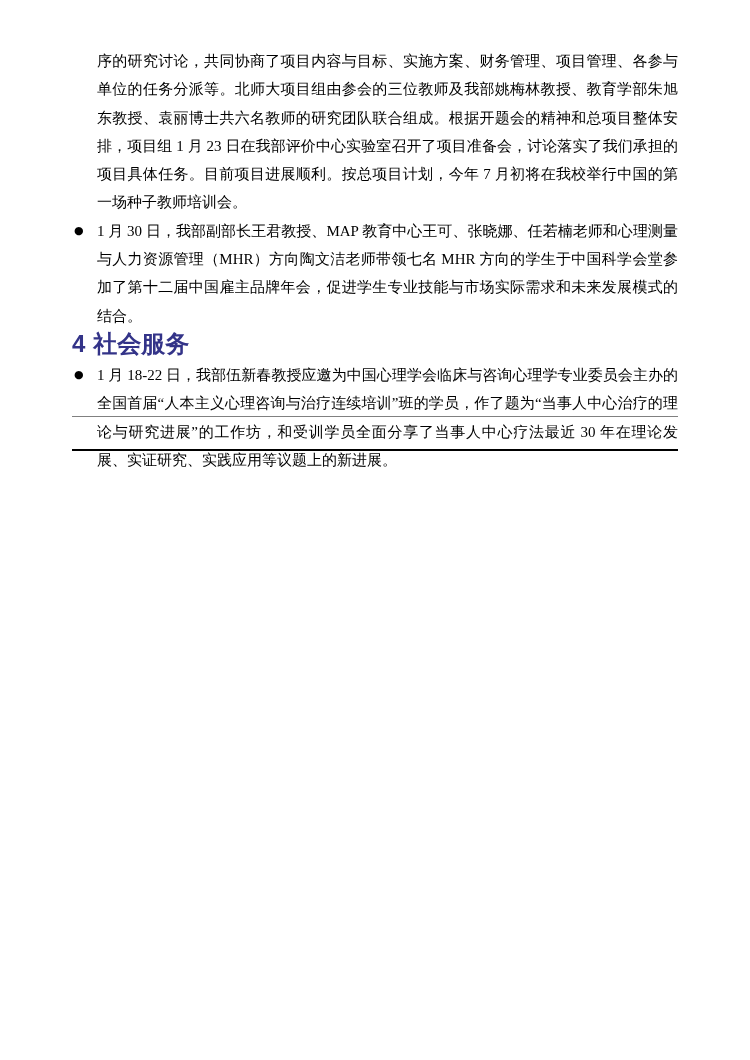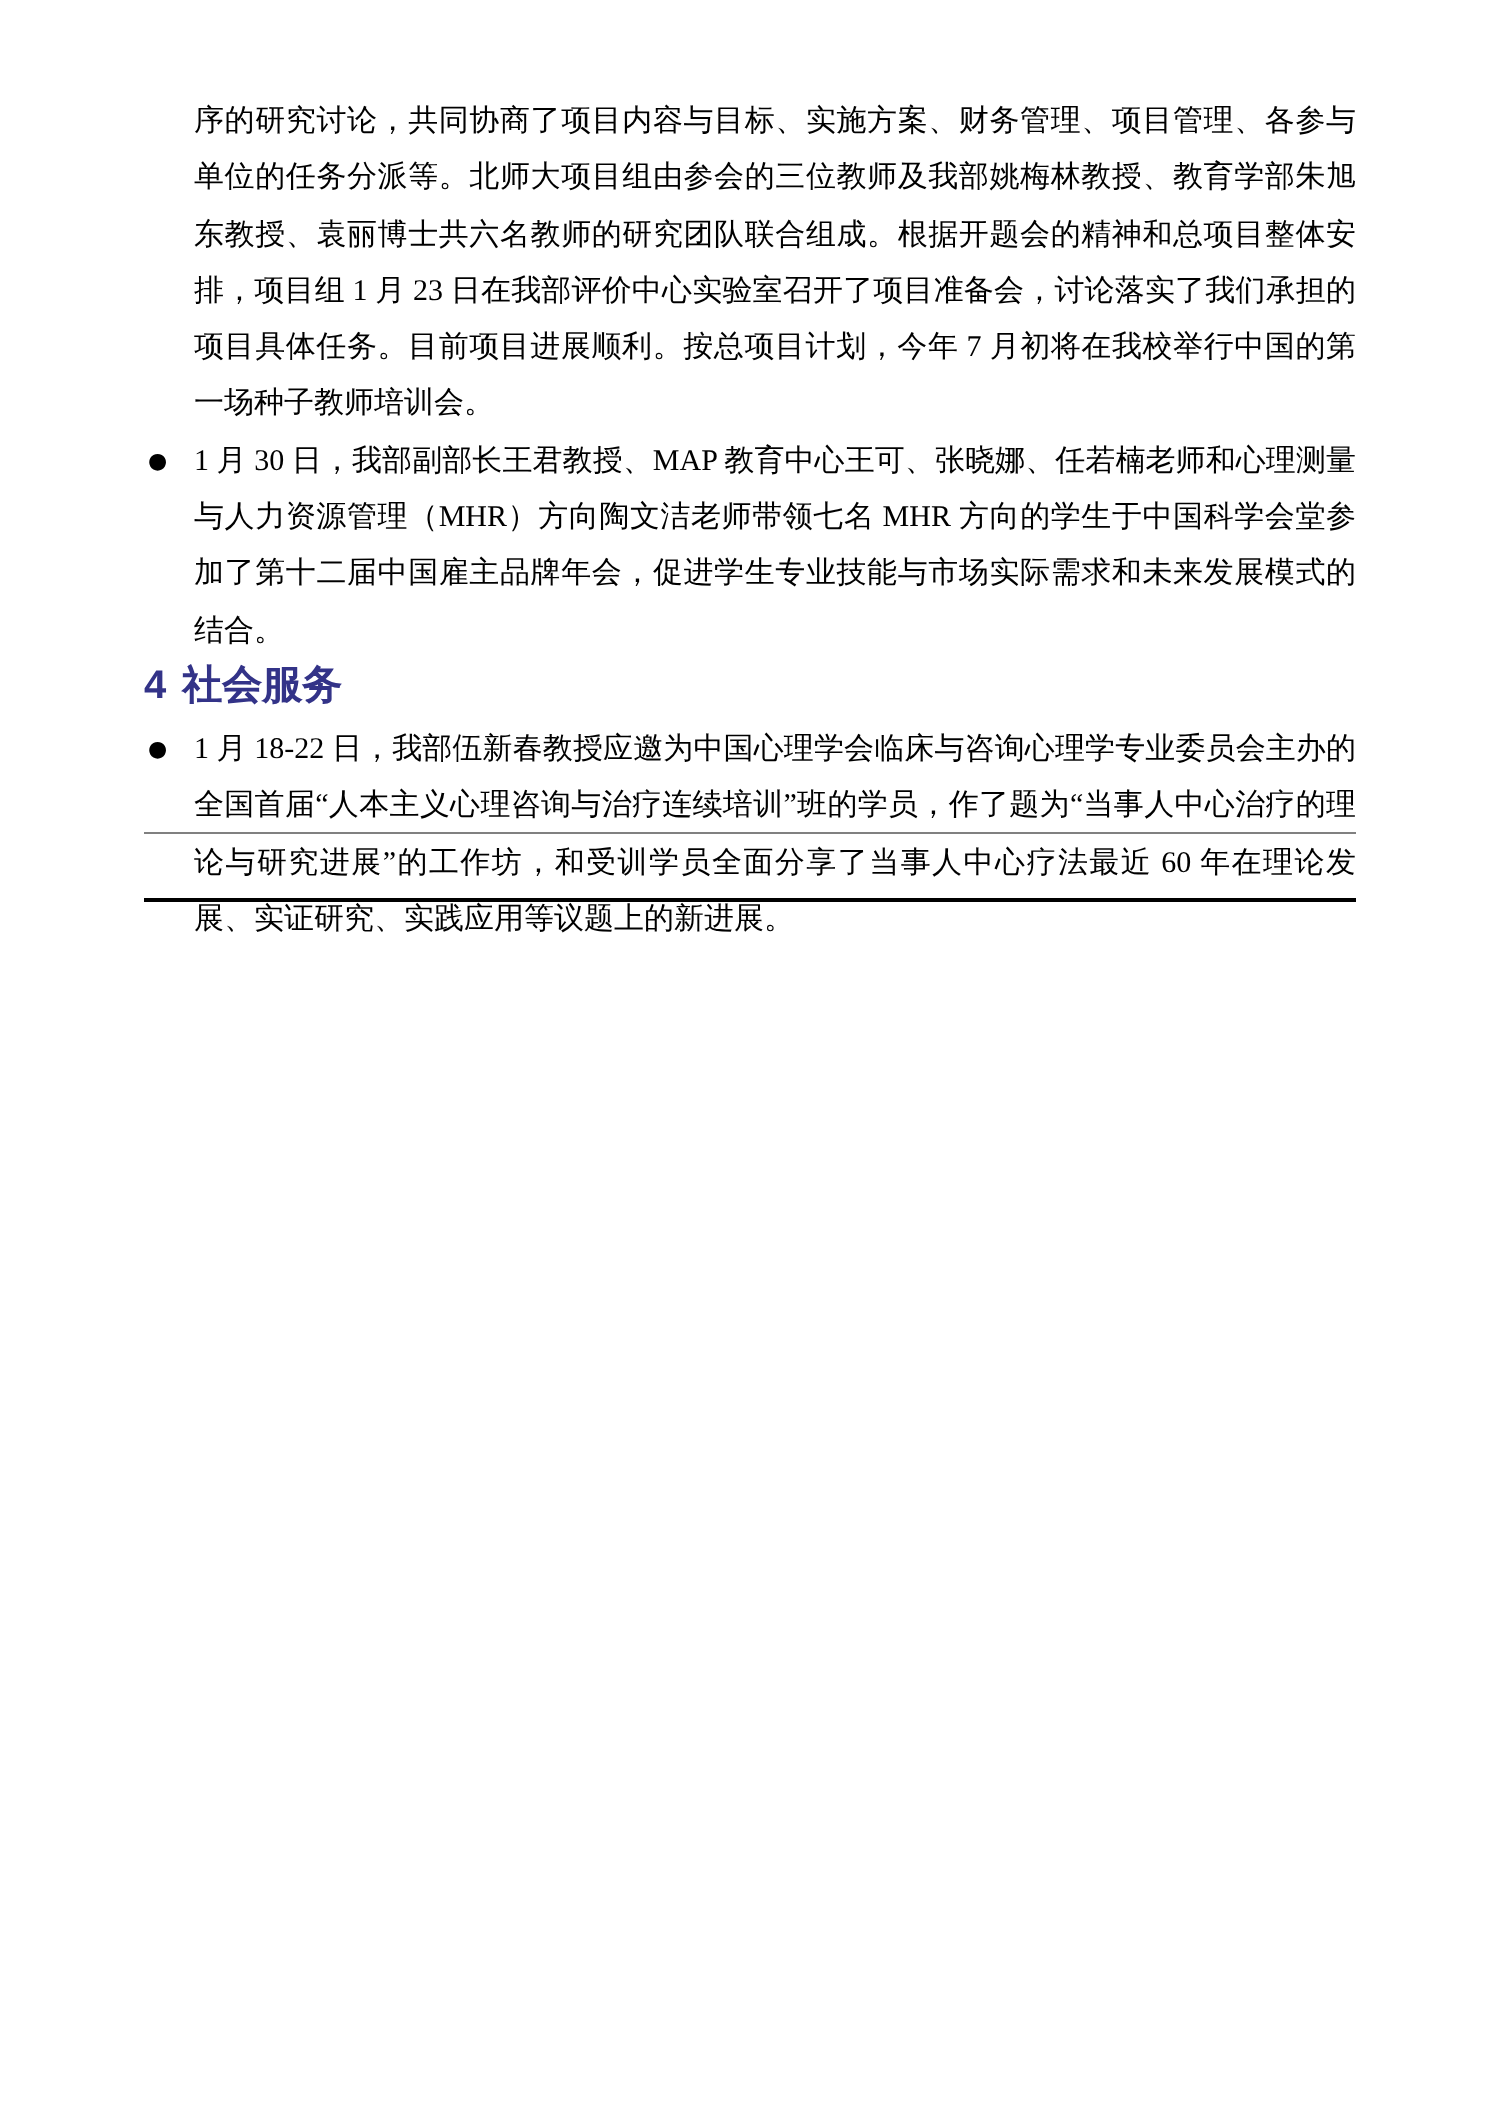--- a/index.html
+++ b/index.html
@@ -46,21 +46,21 @@
     left: 2px;
     top: 0;
     font-size: 11px;
     line-height: 28.3px;
     font-family: "DejaVu Sans", sans-serif;
   }
   .section-heading {
     margin: 1px 0 5px 0;
     font-family: "Liberation Sans", "DejaVu Sans", sans-serif;
     font-weight: bold;
-    font-size: 20px;
+    font-size: 24px;
     line-height: 25px;
     color: #333388;
     text-align: left;
   }
   .section-heading .sec-num {
     margin-right: 8px;
   }
   .footer-rule-top {
     position: absolute;
     left: 72px;
@@ -108,21 +108,21 @@
       <span class="bullet-glyph">●</span>
       <span>1 月 30 日，我部副部长王君教授、MAP 教育中心王可、张晓娜、任若楠老师和心理测量与人力资源管理（MHR）方向陶文洁老师带领七名 MHR 方向的学生于中国科学会堂参加了第十二届中国雇主品牌年会，促进学生专业技能与市场实际需求和未来发展模式的结合。</span>
     </div>
 
     <h2 class="section-heading">
       <span class="sec-num">4</span><span>社会服务</span>
     </h2>
 
     <div class="bullet-item">
       <span class="bullet-glyph">●</span>
-      <span>1 月 18-22 日，我部伍新春教授应邀为中国心理学会临床与咨询心理学专业委员会主办的全国首届“人本主义心理咨询与治疗连续培训”班的学员，作了题为“当事人中心治疗的理论与研究进展”的工作坊，和受训学员全面分享了当事人中心疗法最近 60 年在理论发展、实证研究、实践应用等议题上的新进展。</span>
+      <span>1 月 18-22 日，我部伍新春教授应邀为中国心理学会临床与咨询心理学专业委员会主办的全国首届“人本主义心理咨询与治疗连续培训”班的学员，作了题为“当事人中心治疗的理论与研究进展”的工作坊，和受训学员全面分享了当事人中心疗法最近 30 年在理论发展、实证研究、实践应用等议题上的新进展。</span>
     </div>
 
   </div>
 
   <div class="footer-rule-top"></div>
 
   <div class="footer-row">
   </div>
 
   <div class="footer-rule-bottom"></div>

